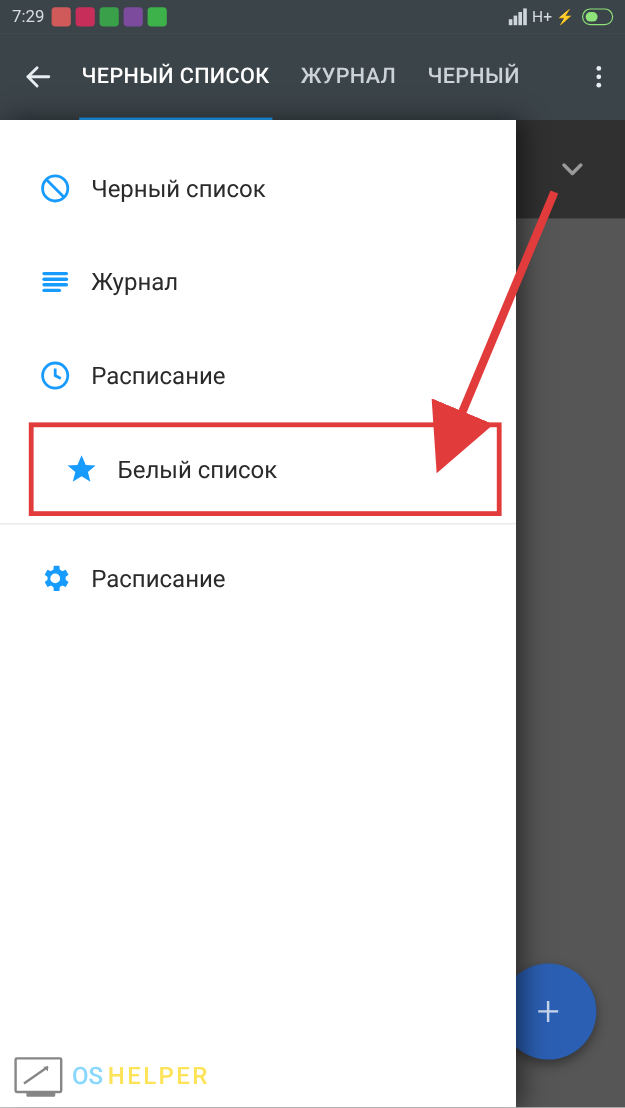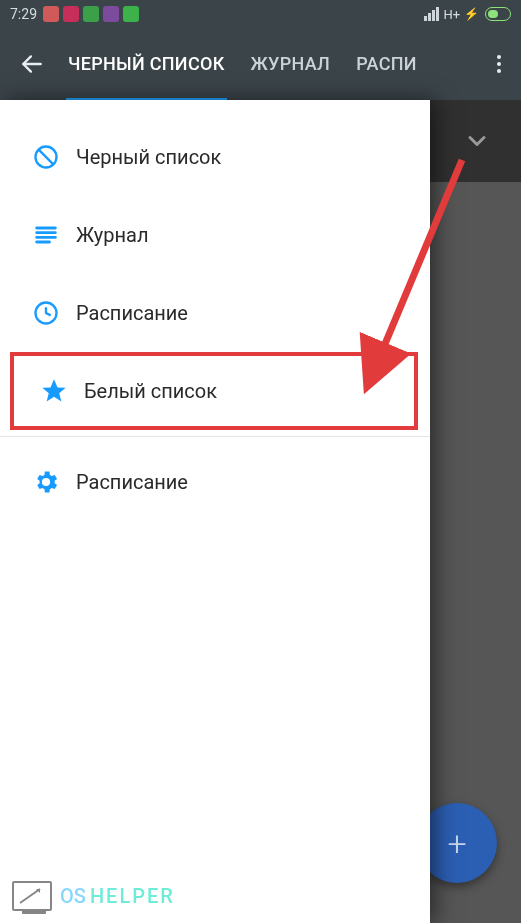--- a/index.html
+++ b/index.html
@@ -31,31 +31,31 @@
   .content { position:absolute; top:100px; left:0; right:0; bottom:0; background:#565656; }
   .darkrow { height:82px; background:#303030; display:flex; align-items:center; justify-content:flex-end; padding-right:30px; }
   .chev { color:#9a9a9a; }
 
   .drawer { position:absolute; top:100px; left:0; width:430px; bottom:0; background:#ffffff; box-shadow: 6px 0 20px rgba(0,0,0,0.5); z-index:5; }
   .menu { padding-top: 18px; }
   .menu-item { display:flex; align-items:center; height:78px; padding-left:22px; cursor:pointer; }
   .menu-item .icon-wrap { width:48px; display:flex; justify-content:center; }
   .menu-item .label { font-size:20px; color:#2a2a2a; padding-left:6px; }
   .divider { height:1px; background:#e6e6e6; margin: 6px 0; }
-  .highlight-box { border: 4px solid #e23b3b; margin-left:10px; margin-right:12px; padding-left: 12px;}
+  .highlight-box { border: 4px solid #e23b3b; margin-left:24px; margin-right:12px; padding-left: 12px;}
   .highlight-box .menu-item{padding-left:4px; height:70px;}
 
   .fab { position:absolute; right:24px; bottom:40px; width:80px; height:80px; border-radius:50%; background:#2b5fb3; display:flex; align-items:center; justify-content:center; box-shadow:0 4px 10px rgba(0,0,0,0.4); cursor:pointer; z-index:3;}
   .fab-plus { color:#c7d5ea; font-size:34px; font-weight:300;}
 
   .watermark { position:absolute; left:12px; bottom:12px; display:flex; align-items:center; gap:8px; z-index:10; opacity:0.9;}
   .watermark-icon { width:40px; height:30px; border:2px solid #7a7a7a; border-radius:2px; position:relative; }
   .watermark-icon::after{content:"";position:absolute;bottom:-5px;left:8px;width:24px;height:4px;background:#7a7a7a;border-radius:1px;}
   .watermark-text { font-size:20px; font-weight:500;}
-  .wm-os{color:#7dd3fc;} .wm-helper{color:#5eead4; letter-spacing:2px; margin-left:4px;}
+  .wm-os{color:#7dd3fc;} .wm-helper{color:#fde047; letter-spacing:2px; margin-left:4px;}
 
   .arrow-annotation { position:absolute; top:150px; right:44px; z-index:8; pointer-events:none; }
 
   svg { display:block; }
 </style>
 </head>
 <body>
 
 <div class="phone">
 
@@ -86,21 +86,21 @@
   <div class="appbar">
     <div class="back">
       <svg width="26" height="26" viewBox="0 0 24 24" fill="none" stroke="#e8edf0" stroke-width="2.2" stroke-linecap="round" stroke-linejoin="round">
           <line x1="20" y1="12" x2="4" y2="12"></line>
           <polyline points="11 19 4 12 11 5"></polyline>
         </svg>
     </div>
     <div class="tabs">
       <div class="tab active">ЧЕРНЫЙ СПИСОК</div>
       <div class="tab">ЖУРНАЛ</div>
-      <div class="tab">РАСПИ</div>
+      <div class="tab">ЧЕРНЫЙ</div>
     </div>
     <div class="overflow">
       <span></span>
         <span></span>
         <span></span>
     </div>
   </div>
 
   <div class="content">
     <div class="darkrow">

